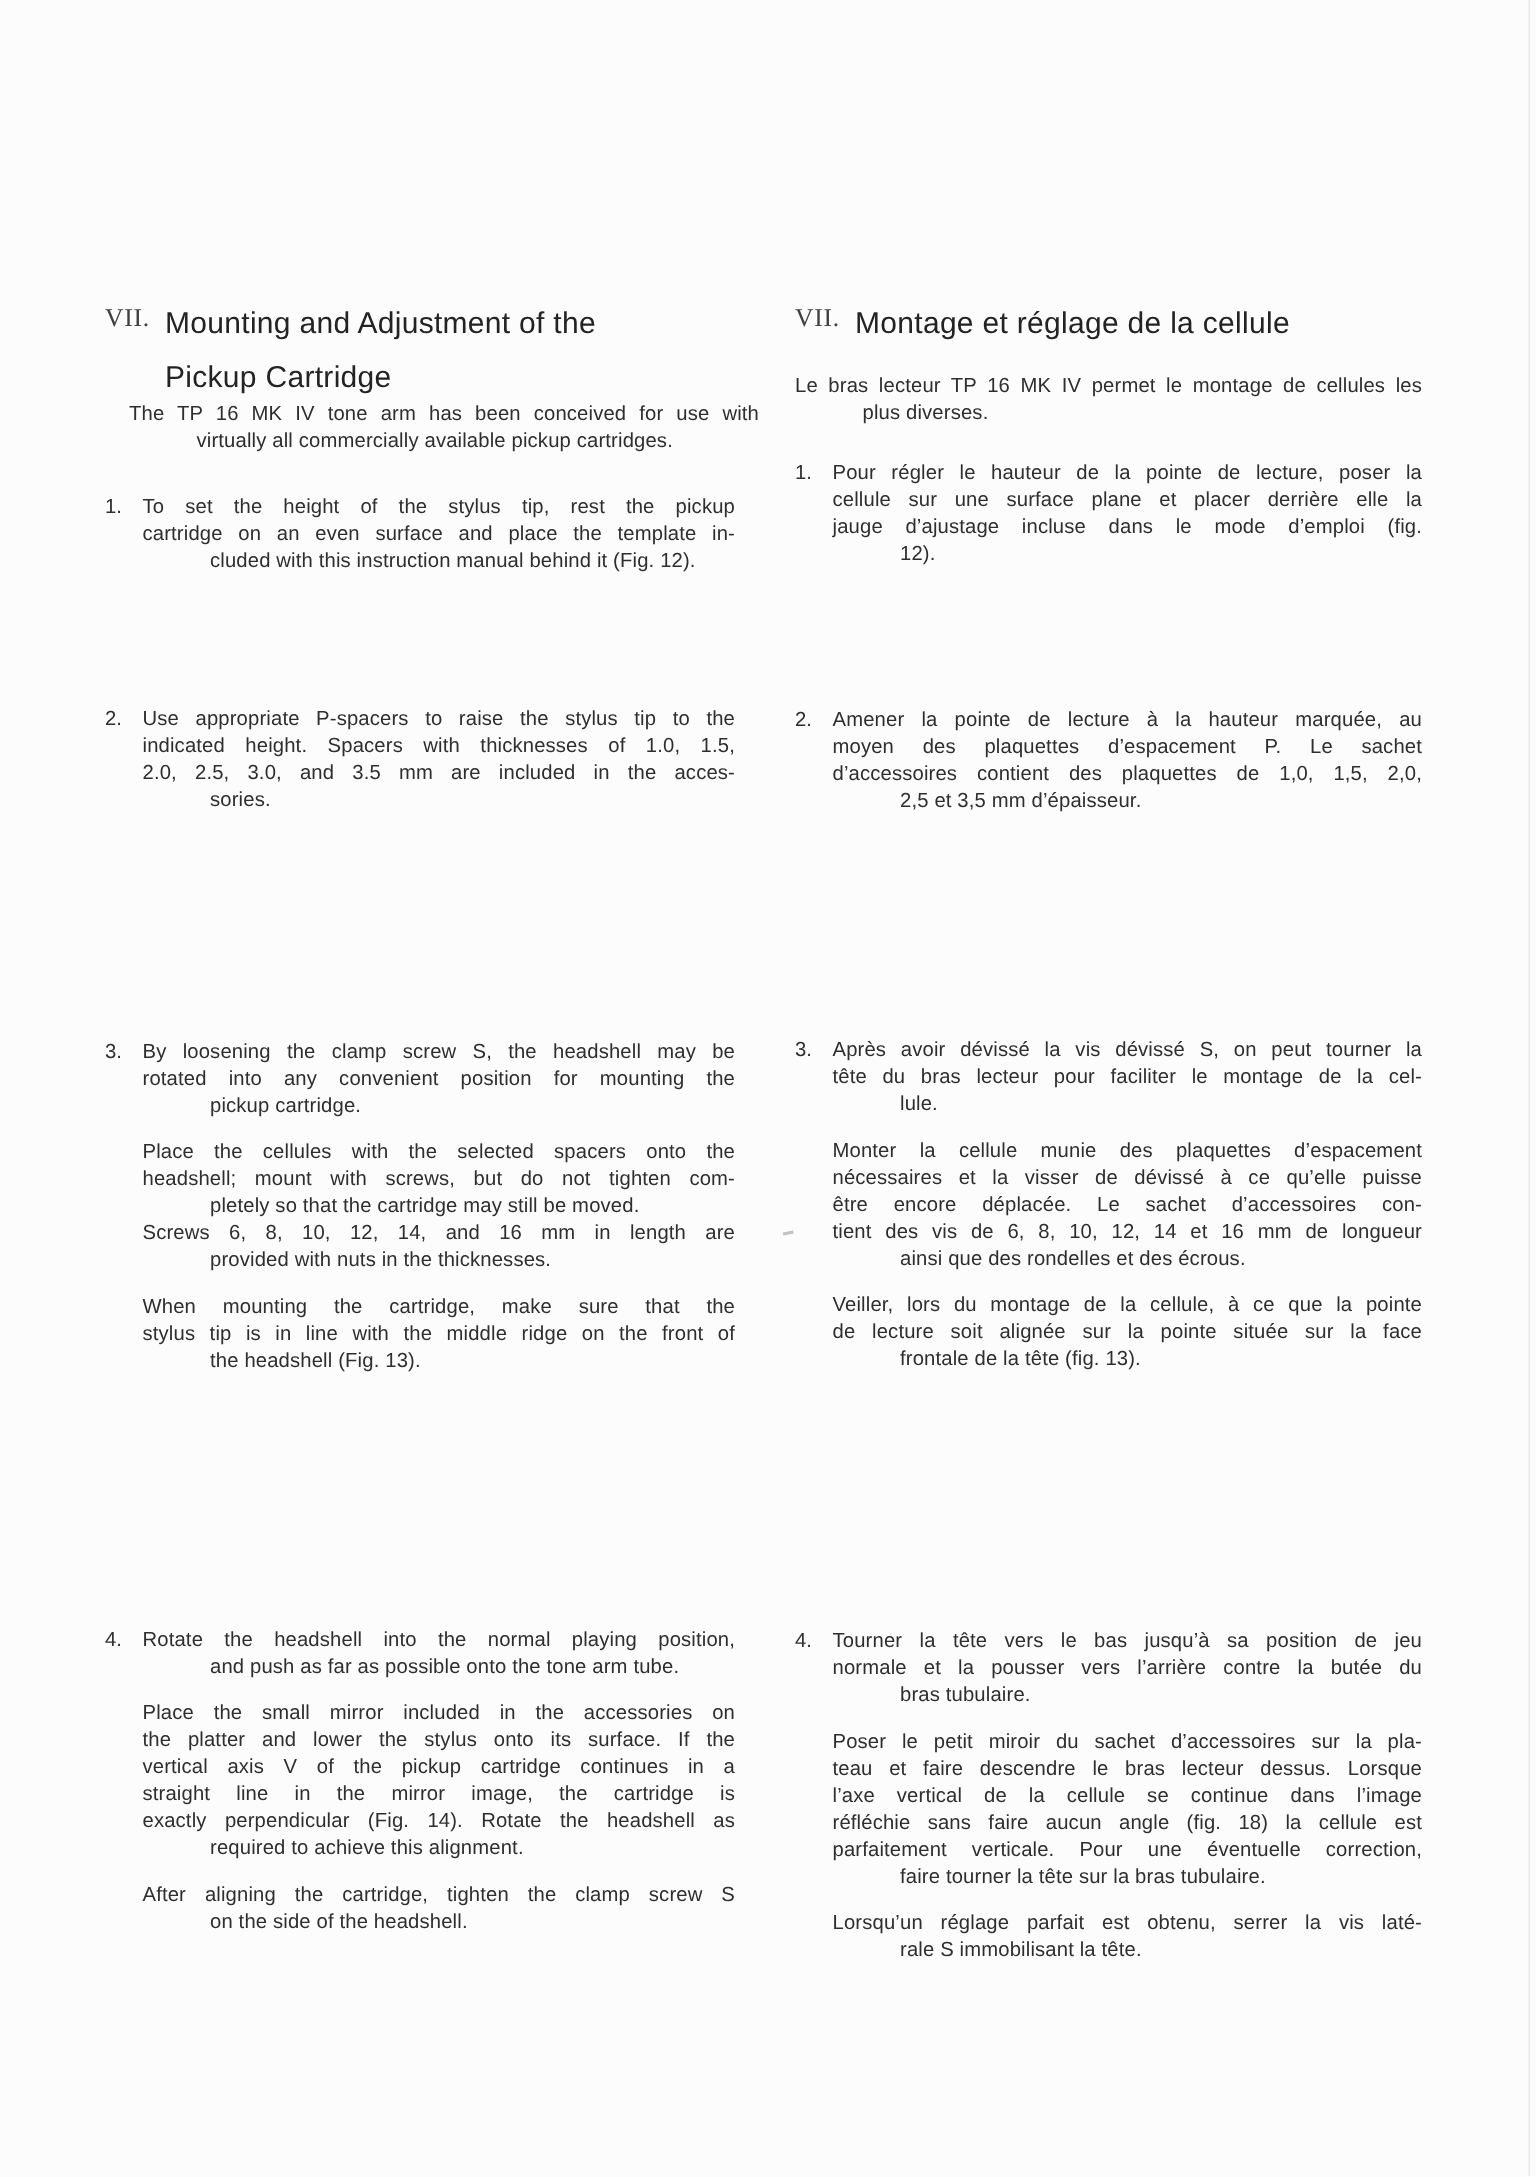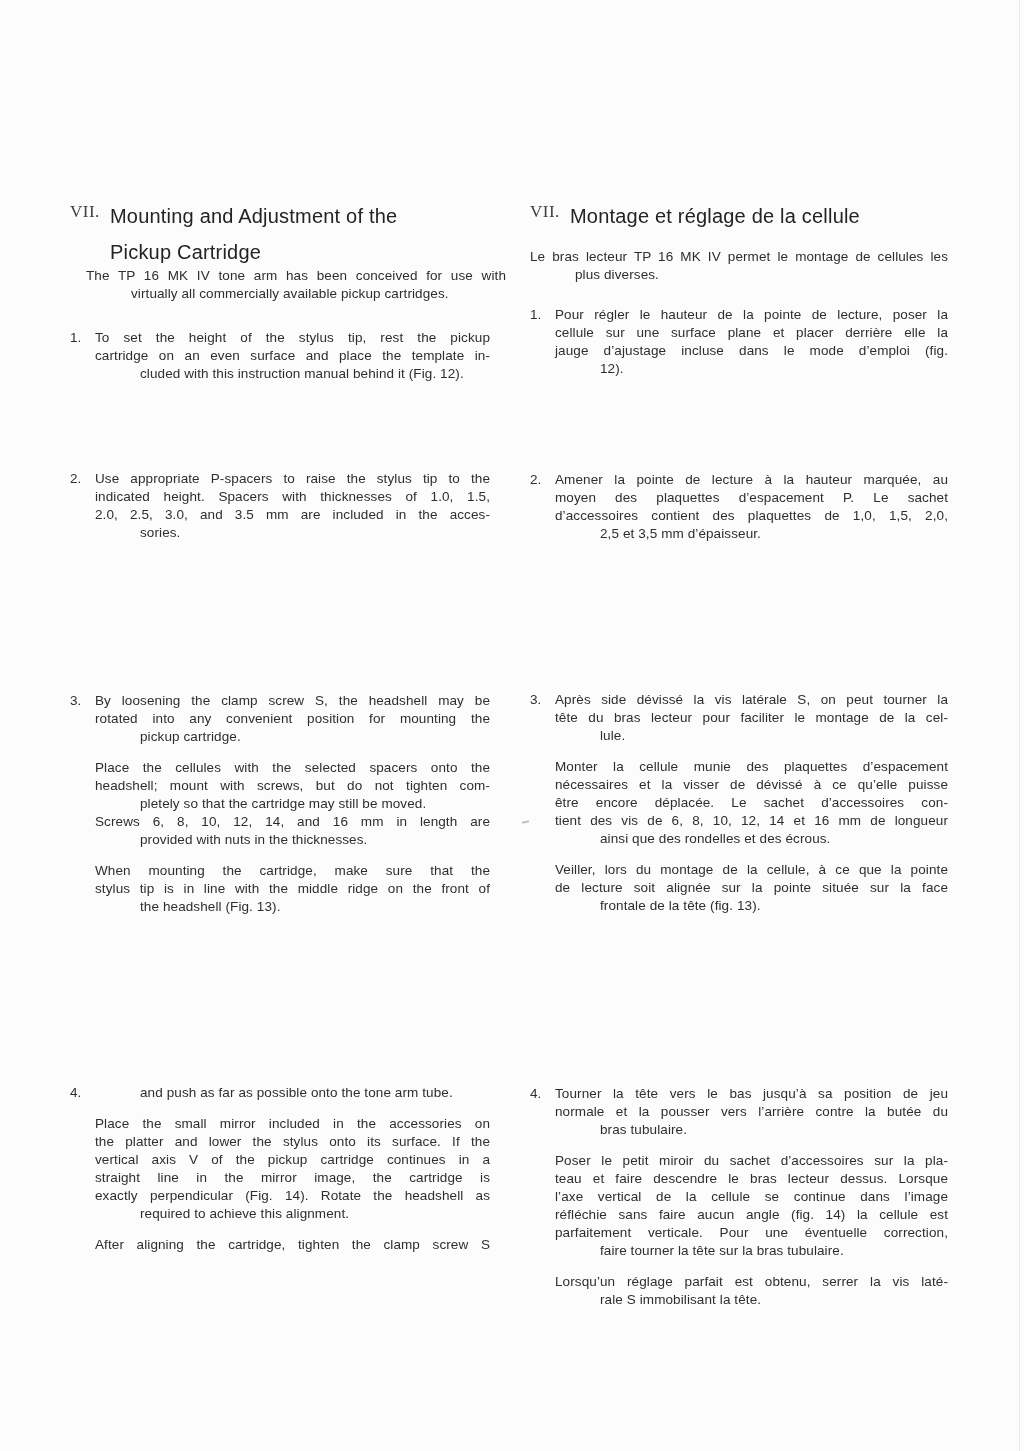--- a/index.html
+++ b/index.html
@@ -134,32 +134,34 @@
               <div class="line">When mounting the cartridge, make sure that the</div>
               <div class="line">stylus tip is in line with the middle ridge on the front of</div>
               <div class="line last">the headshell (Fig. 13).</div>
             </div>
           </div>
         </div>
         <div class="block" style="top: 1084px;">
           <span class="num">4.</span>
           <div class="body">
             <div class="para">
+              <div class="line">Rotate the headshell into the normal playing position,</div>
               <div class="line last">and push as far as possible onto the tone arm tube.</div>
             </div>
             <div class="para">
               <div class="line">Place the small mirror included in the accessories on</div>
               <div class="line">the platter and lower the stylus onto its surface. If the</div>
               <div class="line">vertical axis V of the pickup cartridge continues in a</div>
               <div class="line">straight line in the mirror image, the cartridge is</div>
               <div class="line">exactly perpendicular (Fig. 14). Rotate the headshell as</div>
               <div class="line last">required to achieve this alignment.</div>
             </div>
             <div class="para">
               <div class="line">After aligning the cartridge, tighten the clamp screw S</div>
+              <div class="line last">on the side of the headshell.</div>
             </div>
           </div>
         </div>
       </div>
   </section>
 
   <section class="col col-fr" id="col-fr">
     <div class="heading">
       <span class="numeral">VII.</span>
       <div class="heading-text">Montage et réglage de la cellule</div>
@@ -192,21 +194,21 @@
               <div class="line">moyen des plaquettes d’espacement P. Le sachet</div>
               <div class="line">d’accessoires contient des plaquettes de 1,0, 1,5, 2,0,</div>
               <div class="line last">2,5 et 3,5 mm d’épaisseur.</div>
             </div>
           </div>
         </div>
         <div class="block" style="top: 691px;">
           <span class="num">3.</span>
           <div class="body">
             <div class="para">
-              <div class="line">Après side dévissé la vis latérale S, on peut tourner la</div>
+              <div class="line">Après avoir dévissé la vis dévissé S, on peut tourner la</div>
               <div class="line">tête du bras lecteur pour faciliter le montage de la cel-</div>
               <div class="line last">lule.</div>
             </div>
             <div class="para">
               <div class="line">Monter la cellule munie des plaquettes d’espacement</div>
               <div class="line">nécessaires et la visser de dévissé à ce qu’elle puisse</div>
               <div class="line">être encore déplacée. Le sachet d’accessoires con-</div>
               <div class="line">tient des vis de 6, 8, 10, 12, 14 et 16 mm de longueur</div>
               <div class="line last">ainsi que des rondelles et des écrous.</div>
             </div>
@@ -222,21 +224,21 @@
           <div class="body">
             <div class="para">
               <div class="line">Tourner la tête vers le bas jusqu’à sa position de jeu</div>
               <div class="line">normale et la pousser vers l’arrière contre la butée du</div>
               <div class="line last">bras tubulaire.</div>
             </div>
             <div class="para">
               <div class="line">Poser le petit miroir du sachet d’accessoires sur la pla-</div>
               <div class="line">teau et faire descendre le bras lecteur dessus. Lorsque</div>
               <div class="line">l’axe vertical de la cellule se continue dans l’image</div>
-              <div class="line">réfléchie sans faire aucun angle (fig. 14) la cellule est</div>
+              <div class="line">réfléchie sans faire aucun angle (fig. 18) la cellule est</div>
               <div class="line">parfaitement verticale. Pour une éventuelle correction,</div>
               <div class="line last">faire tourner la tête sur la bras tubulaire.</div>
             </div>
             <div class="para">
               <div class="line">Lorsqu’un réglage parfait est obtenu, serrer la vis laté-</div>
               <div class="line last">rale S immobilisant la tête.</div>
             </div>
           </div>
         </div>
       </div>

